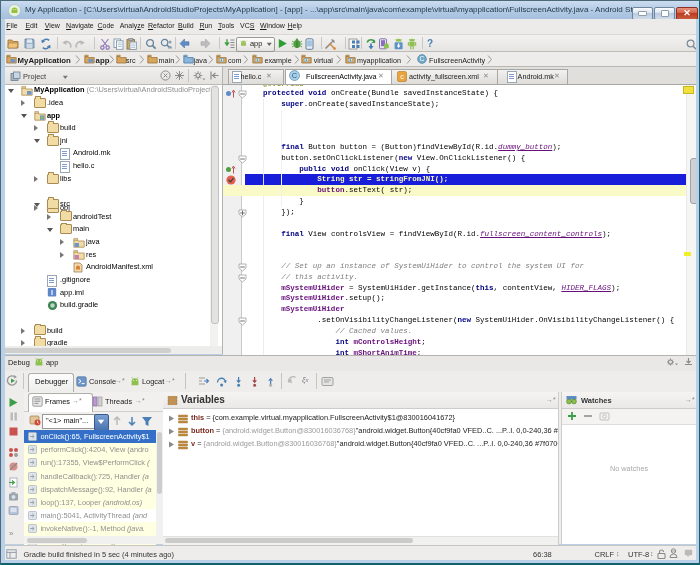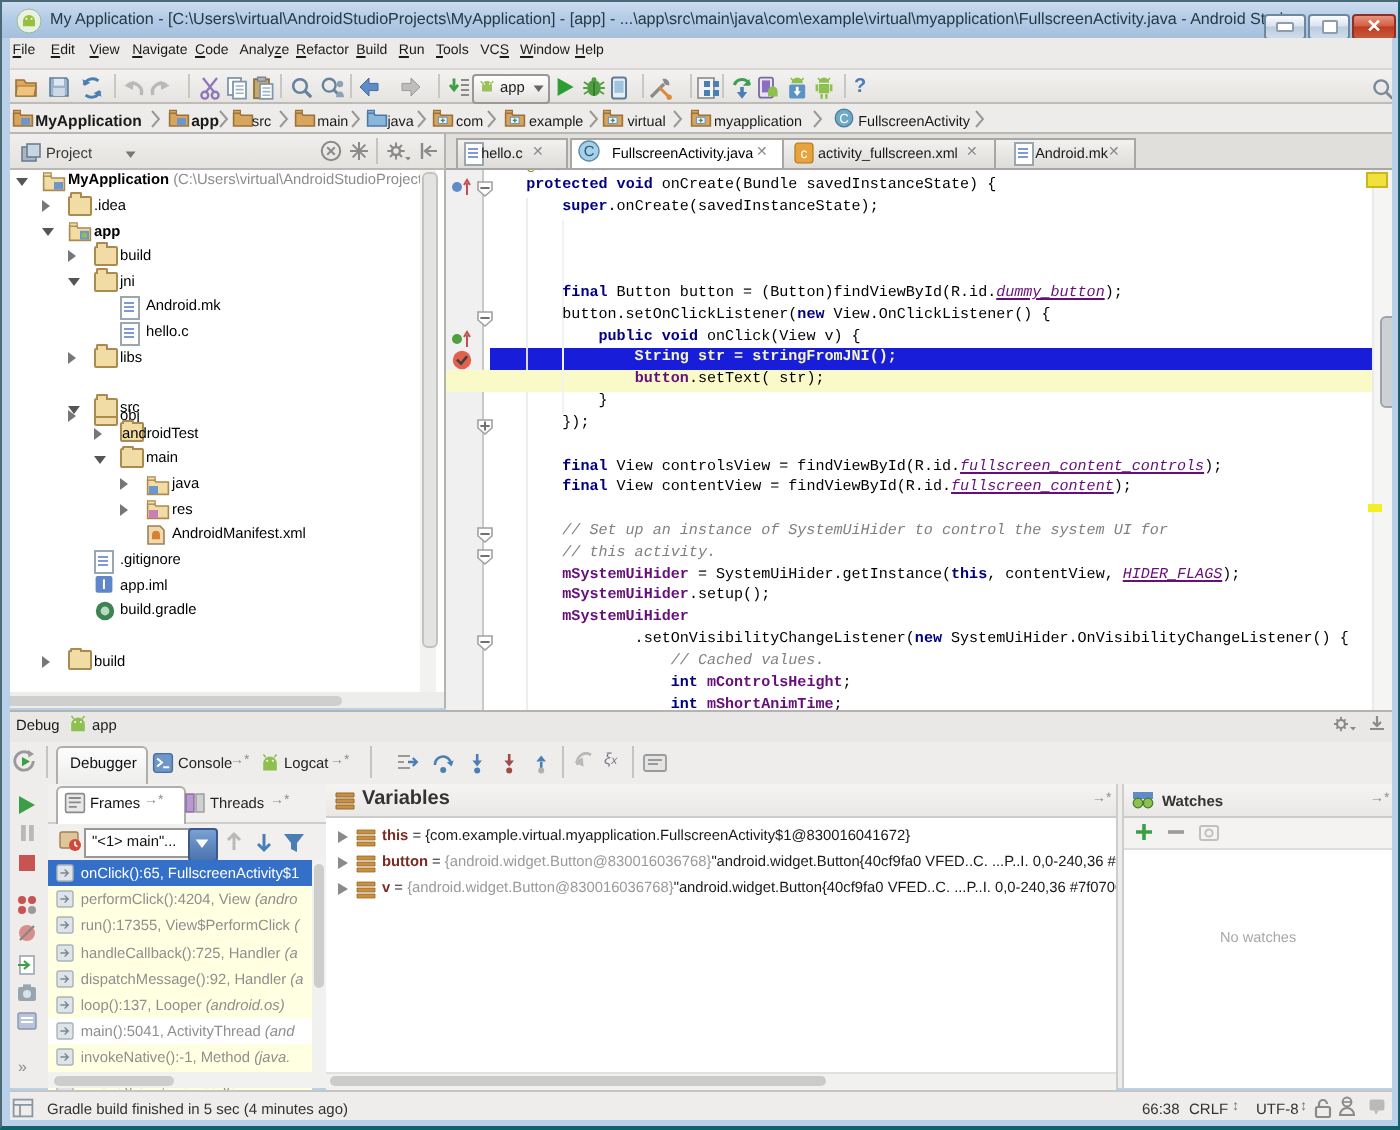--- a/index.html
+++ b/index.html
@@ -405,21 +405,21 @@
       <span class="a" style="left:59px;white-space:nowrap">obj</span>
     </div>
 <div class="trow" style="top:113.05px;width:221px">
       <span class="tar tarx" style="left:33px"></span>
       <div class="fold" style="left:46px;top:0.8px"></div>
       <span class="a" style="left:59px;white-space:nowrap">src</span>
     </div>
 <div class="trow" style="top:125.70px;width:221px">
       <span class="tar tare" style="left:46px"></span>
       <div class="fold" style="left:59px;top:0.8px"></div>
-      <span class="a" style="left:60px;white-space:nowrap">androidTest</span>
+      <span class="a" style="left:72px;white-space:nowrap">androidTest</span>
     </div>
 <div class="trow" style="top:138.35px;width:221px">
       <span class="tar tarx" style="left:46px"></span>
       <div class="fold" style="left:59px;top:0.8px"></div>
       <span class="a" style="left:72px;white-space:nowrap">main</span>
     </div>
 <div class="trow" style="top:151.00px;width:221px">
       <span class="tar tare" style="left:59px"></span>
       <svg class="a" style="left:72px;top:0.8px" width="12" height="11" viewBox="0 0 12 11">
         <path d="M0.8 3h3.4l.8 1h6.2v6.2H0.8z" fill="#f2dca6" stroke="#ab8a50" stroke-width="0.8"></path>
@@ -459,20 +459,25 @@
       <svg class="a" style="left:46px;top:0.8px" width="10" height="11" viewBox="0 0 10 11">
         <rect x="0.8" y="1" width="8.4" height="8.4" rx="1" fill="#5e86c8"></rect>
         <text x="5" y="7.6" font-size="7" fill="#fff" text-anchor="middle" font-family="Liberation Sans" font-weight="bold">I</text>
       </svg>
       <span class="a" style="left:59px;white-space:nowrap">app.iml</span>
     </div>
 <div class="trow" style="top:239.55px;width:221px">
       <span class="tar tare" style="left:20px"></span>
       <div class="fold" style="left:33px;top:0.8px"></div>
       <span class="a" style="left:46px;white-space:nowrap">build</span>
+    </div>
+<div class="trow" style="top:252.20px;width:221px">
+      <span class="tar tare" style="left:20px"></span>
+      <div class="fold" style="left:33px;top:0.8px"></div>
+      <span class="a" style="left:46px;white-space:nowrap">gradle</span>
     </div>
 <div class="a" style="left:209px;top:0;width:8px;height:261px;background:#f2f2f1"></div>
 <div class="a" style="left:210px;top:1px;width:6px;height:236px;background:#e3e3e2;border:1px solid #c2c2c1;border-radius:3px"></div>
   </div>
 <div id="ptreesb">
     <div style="position:absolute;left:2px;top:1.5px;width:168px;height:5px;background:#cfcfce;border-radius:3px"></div>
   </div>
 <div id="tabbar">
     <div class="etab" style="left:5px;width:54px"></div>
 <div class="fico" style="left:9px;top:3.5px"></div>
@@ -509,21 +514,20 @@
 <div class="cl" style="top:100.28px">                <span class="fld">button</span>.setText( str);</div>
 <div class="cl" style="top:-6.3px">    <span class="an">@Override</span></div>
 <div class="cl" style="top:2.90px">    <span class="k">protected</span> <span class="k">void</span> onCreate(Bundle savedInstanceState) {</div>
 <div class="cl" style="top:13.72px">        <span class="k">super</span>.onCreate(savedInstanceState);</div>
 <div class="cl" style="top:57.00px">        <span class="k">final</span> Button button = (Button)findViewById(R.id.<span class="sf">dummy_button</span>);</div>
 <div class="cl" style="top:67.82px">        button.setOnClickListener(<span class="k">new</span> View.OnClickListener() {</div>
 <div class="cl" style="top:78.64px">            <span class="k">public</span> <span class="k">void</span> onClick(View v) {</div>
 <div class="cl" style="top:111.10px">            }</div>
 <div class="cl" style="top:121.92px">        });</div>
 <div class="cl" style="top:143.56px">        <span class="k">final</span> View controlsView = findViewById(R.id.<span class="sf">fullscreen_content_controls</span>);</div>
-<div class="cl" style="top:154.38px">        <span class="k">final</span> View contentView = findViewById(R.id.<span class="sf">fullscreen_content</span>);</div>
 <div class="cl" style="top:176.02px">        <span class="cm">// Set up an instance of SystemUiHider to control the system UI for</span></div>
 <div class="cl" style="top:186.84px">        <span class="cm">// this activity.</span></div>
 <div class="cl" style="top:197.66px">        <span class="fld">mSystemUiHider</span> = SystemUiHider.getInstance(<span class="k">this</span>, contentView, <span class="sf">HIDER_FLAGS</span>);</div>
 <div class="cl" style="top:208.48px">        <span class="fld">mSystemUiHider</span>.setup();</div>
 <div class="cl" style="top:219.30px">        <span class="fld">mSystemUiHider</span></div>
 <div class="cl" style="top:230.12px">                .setOnVisibilityChangeListener(<span class="k">new</span> SystemUiHider.OnVisibilityChangeListener() {</div>
 <div class="cl" style="top:240.94px">                    <span class="cm">// Cached values.</span></div>
 <div class="cl" style="top:251.76px">                    <span class="k">int</span> <span class="fld">mControlsHeight</span>;</div>
 <div class="cl" style="top:262.58px">                    <span class="k">int</span> <span class="fld">mShortAnimTime</span>;</div>
 <div class="a" style="left:3px;top:5.90px;width:5px;height:5px;border-radius:50%;background:#5e8cc8"></div>
@@ -721,21 +725,21 @@
           <rect x="0.5" y="0.5" width="8" height="8" rx="1" fill="#dfe4e8" stroke="#a8b2bc" stroke-width="0.7"></rect>
           <path d="M2.2 4.5h3.6M4.3 2.8l1.8 1.7-1.8 1.7" stroke="#7a8694" stroke-width="0.7" fill="none"></path>
         </svg>
         <span class="a" style="left:16.4px">onClick():65, FullscreenActivity$1</span>
       </div>
 <div class="frow" style="top:51.30px;background:transparent;color:#8f8f8f">
         <svg class="a" style="left:4px;top:2px" width="9" height="9" viewBox="0 0 9 9">
           <rect x="0.5" y="0.5" width="8" height="8" rx="1" fill="#dfe4e8" stroke="#a8b2bc" stroke-width="0.7"></rect>
           <path d="M2.2 4.5h3.6M4.3 2.8l1.8 1.7-1.8 1.7" stroke="#7a8694" stroke-width="0.7" fill="none"></path>
         </svg>
-        <span class="a" style="left:16.4px">performClick():4204, View <span style="font-style:italic">(andro</span></span>
+        <span class="a" style="left:16.4px">performClick():4204, View <span style="">(andro</span></span>
       </div>
 <div class="frow" style="top:64.40px;background:transparent;color:#8f8f8f">
         <svg class="a" style="left:4px;top:2px" width="9" height="9" viewBox="0 0 9 9">
           <rect x="0.5" y="0.5" width="8" height="8" rx="1" fill="#dfe4e8" stroke="#a8b2bc" stroke-width="0.7"></rect>
           <path d="M2.2 4.5h3.6M4.3 2.8l1.8 1.7-1.8 1.7" stroke="#7a8694" stroke-width="0.7" fill="none"></path>
         </svg>
         <span class="a" style="left:16.4px">run():17355, View$PerformClick <span style="font-style:italic">(</span></span>
       </div>
 <div class="frow" style="top:77.50px;background:transparent;color:#8f8f8f">
         <svg class="a" style="left:4px;top:2px" width="9" height="9" viewBox="0 0 9 9">
@@ -841,21 +845,21 @@
 <svg class="a" style="left:37px;top:19px" width="11" height="10" viewBox="0 0 11 10">
         <rect x="1" y="2" width="9" height="7" rx="1" fill="none" stroke="#c0c0c0" stroke-width="1"></rect>
         <circle cx="5.5" cy="5.5" r="1.8" fill="none" stroke="#c0c0c0" stroke-width="1"></circle>
       </svg>
 <div class="a" style="left:48px;top:72px;font-size:7.3px;color:#a8a8a8">No watches</div>
     </div>
 </div>
 <div id="status">
   <div class="t" style="left:22.5px">Gradle build finished in 5 sec (4 minutes ago)</div>
 
-  <div class="t" style="left:570px">66:38</div>
+  <div class="t" style="left:532px">66:38</div>
 
   <div class="t" style="left:593.5px">CRLF</div>
   <div class="t" style="left:615px;color:#777;font-size:7px">↕</div>
 
   <div class="t" style="left:627px">UTF-8</div>
   <div class="t" style="left:649px;color:#777;font-size:7px">↕</div>
 
 </div>
 <svg class="a" style="left:6px;top:549px" width="11" height="10" viewBox="0 0 11 10">
     <rect x="0.8" y="0.8" width="9.4" height="8.4" fill="none" stroke="#8a96a4" stroke-width="0.9"></rect>

